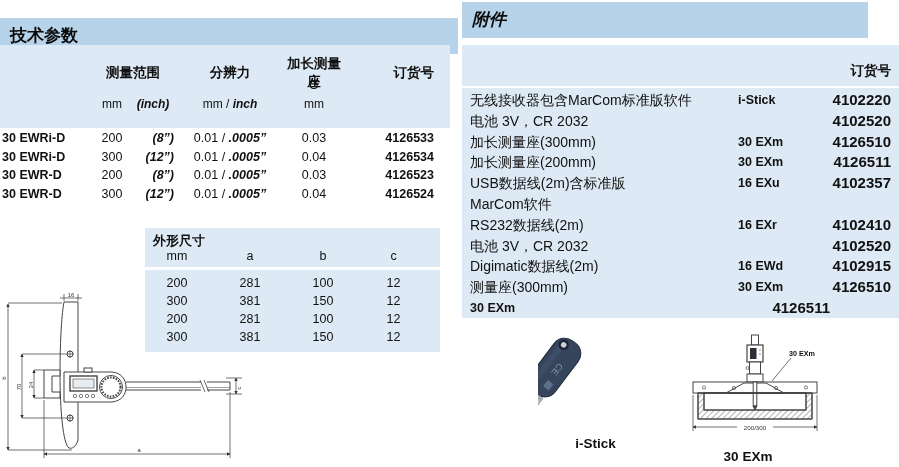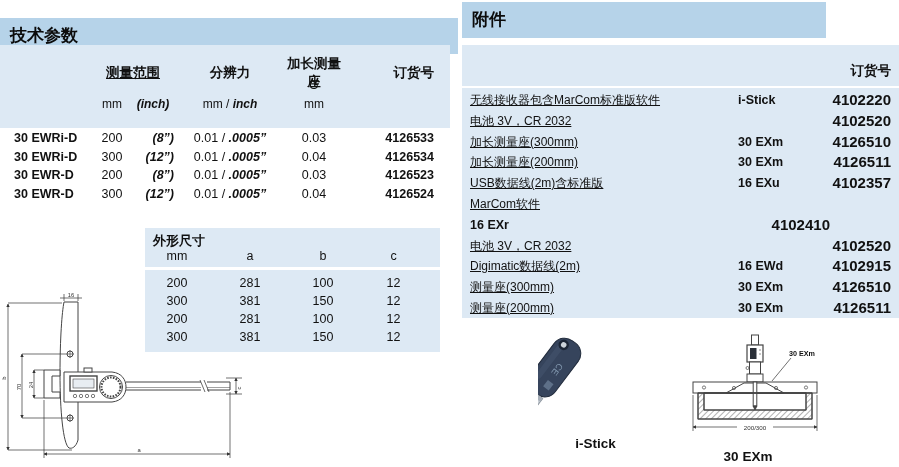--- a/index.html
+++ b/index.html
@@ -12,54 +12,54 @@
   .band { background:var(--blue2,#dde9f4); }
 
   
   #left-title { left:0; top:18px; width:458px; }
   #spec-head { position:absolute; left:0; top:45px; width:450px; height:83px; }
   .hgrid { position:absolute; left:0; width:450px; display:grid;
     grid-template-columns:92px 40px 42px 112px 56px 1fr; padding-right:16px; align-items:center; }
   .h1 { top:10px; font-size:13.5px; font-weight:bold; }
   .hG { top:33px; font-size:12px; font-style:italic; }
   .h2 { top:52px; font-size:12px; }
-  .span23 { grid-column:2/4;text-decoration:underline; }
+  .span23 { grid-column:2/4; }
   .col4 { grid-column:4; } .col5 { grid-column:5; } .col6 { grid-column:6; }
   .center { text-align:center; } .right { text-align:right; }
   .bi { font-weight:bold; font-style:italic;text-align:center; }
 
   #spec-body { position:absolute; left:0; top:129px; width:450px; }
   .srow { display:grid; grid-template-columns:92px 40px 42px 112px 56px 1fr;
     padding-right:16px; height:18.5px; align-items:center; font-size:12.5px; }
-  .srow .model { font-weight:bold; padding-left:14px; white-space:nowrap; }
+  .srow .model { font-weight:bold; padding-left:2px; white-space:nowrap; }
   .srow .num { text-align:center; }
   .srow .inch { text-align:right; font-weight:bold; font-style:italic; }
   .srow .order { text-align:right; font-weight:bold; }
 
   
   #dims { position:absolute; left:145px; top:228px; width:295px; height:124px;padding-left:28px; }
   #dims-title { position:absolute; left:8px; top:4px; font-size:13px; font-weight:bold; }
   .dgrid { position:absolute; left:0; width:295px; display:grid;
     grid-template-columns:64px 82px 64px 1fr; padding-right:8px; font-size:12.5px; }
   #dims-head { top:21px; }
   .dgrid span { text-align:center; }
   #dims-sep { position:absolute; left:0; top:39px; width:295px; height:3px; background:#fff; }
   #dims-body { position:absolute; left:0; top:46px; width:295px; }
   .drow { display:grid; grid-template-columns:64px 82px 64px 1fr; padding-right:8px;
     height:18px; align-items:center; font-size:12.5px; }
   .drow span { text-align:center; }
 
   
-  #right-title { left:462px; top:2px; width:364px; }
+  #right-title { left:462px; top:2px; width:406px;font-style:italic; }
   #acc-head { position:absolute; left:462px; top:45px; width:437px; height:41px;
     display:flex; align-items:flex-end; justify-content:flex-end;
     padding:0 8px 6px 0; font-size:13.5px; font-weight:bold; }
   #acc-body { position:absolute; left:462px; top:88px; width:437px; height:230px; padding:2px 8px 0 8px; }
   .arow { display:grid; grid-template-columns:268px 92px 1fr; align-items:start; }
-  .arow .desc { font-size:12px; line-height:20.8px; white-space:pre-line;text-decoration:underline; }
+  .arow .desc { font-size:14px; line-height:20.8px; white-space:pre-line; }
   .arow .amodel { font-size:12.5px; font-weight:bold; line-height:20.8px; }
   .arow .aorder { font-size:15px; font-weight:bold; line-height:20.8px; text-align:right; }
 
   
   #gauge-drawing { position:absolute; left:2px; top:292px; }
   #istick-svg { position:absolute; left:538px; top:336px; }
   #istick-caption { position:absolute; left:538px; top:436px; width:115px; text-align:center;
     font-size:13.5px; font-weight:bold; }
   #exm-svg { position:absolute; left:690px; top:332px; }
   #exm-caption { position:absolute; left:692px; top:449px; width:112px; text-align:center;
@@ -262,40 +262,40 @@
         <span class="amodel">30 EXm</span>
         <span class="aorder">4126511</span>
       </div>
       <div class="arow">
         <span class="desc">USB数据线(2m)含标准版
 MarCom软件</span>
         <span class="amodel">16 EXu</span>
         <span class="aorder">4102357</span>
       </div>
       <div class="arow">
+        <span class="desc">RS232数据线(2m)</span>
         <span class="amodel">16 EXr</span>
         <span class="aorder">4102410</span>
       </div>
       <div class="arow">
         <span class="desc">电池 3V，CR 2032</span>
         <span class="amodel"></span>
         <span class="aorder">4102520</span>
       </div>
       <div class="arow">
         <span class="desc">Digimatic数据线(2m)</span>
         <span class="amodel">16 EWd</span>
         <span class="aorder">4102915</span>
       </div>
       <div class="arow">
         <span class="desc">测量座(300mm)</span>
         <span class="amodel">30 EXm</span>
         <span class="aorder">4126510</span>
       </div>
       <div class="arow">
-        <span class="desc">测量座(200mm)</span>
         <span class="amodel">30 EXm</span>
         <span class="aorder">4126511</span>
       </div>
     </div>
 
   <svg id="istick-svg" width="115" height="98" viewBox="0 0 115 98">
     <g transform="translate(36,6) rotate(37)">
       <rect x="-15" y="0" width="30" height="64" rx="13" fill="#36445c" stroke="#222c3c"></rect>
       <rect x="-11" y="5" width="6" height="46" rx="3" fill="#46566f" opacity="0.55"></rect>
       <circle cx="-6.5" cy="8.5" r="4" fill="#ccd3da" stroke="#1c2636" stroke-width="2.5"></circle>

